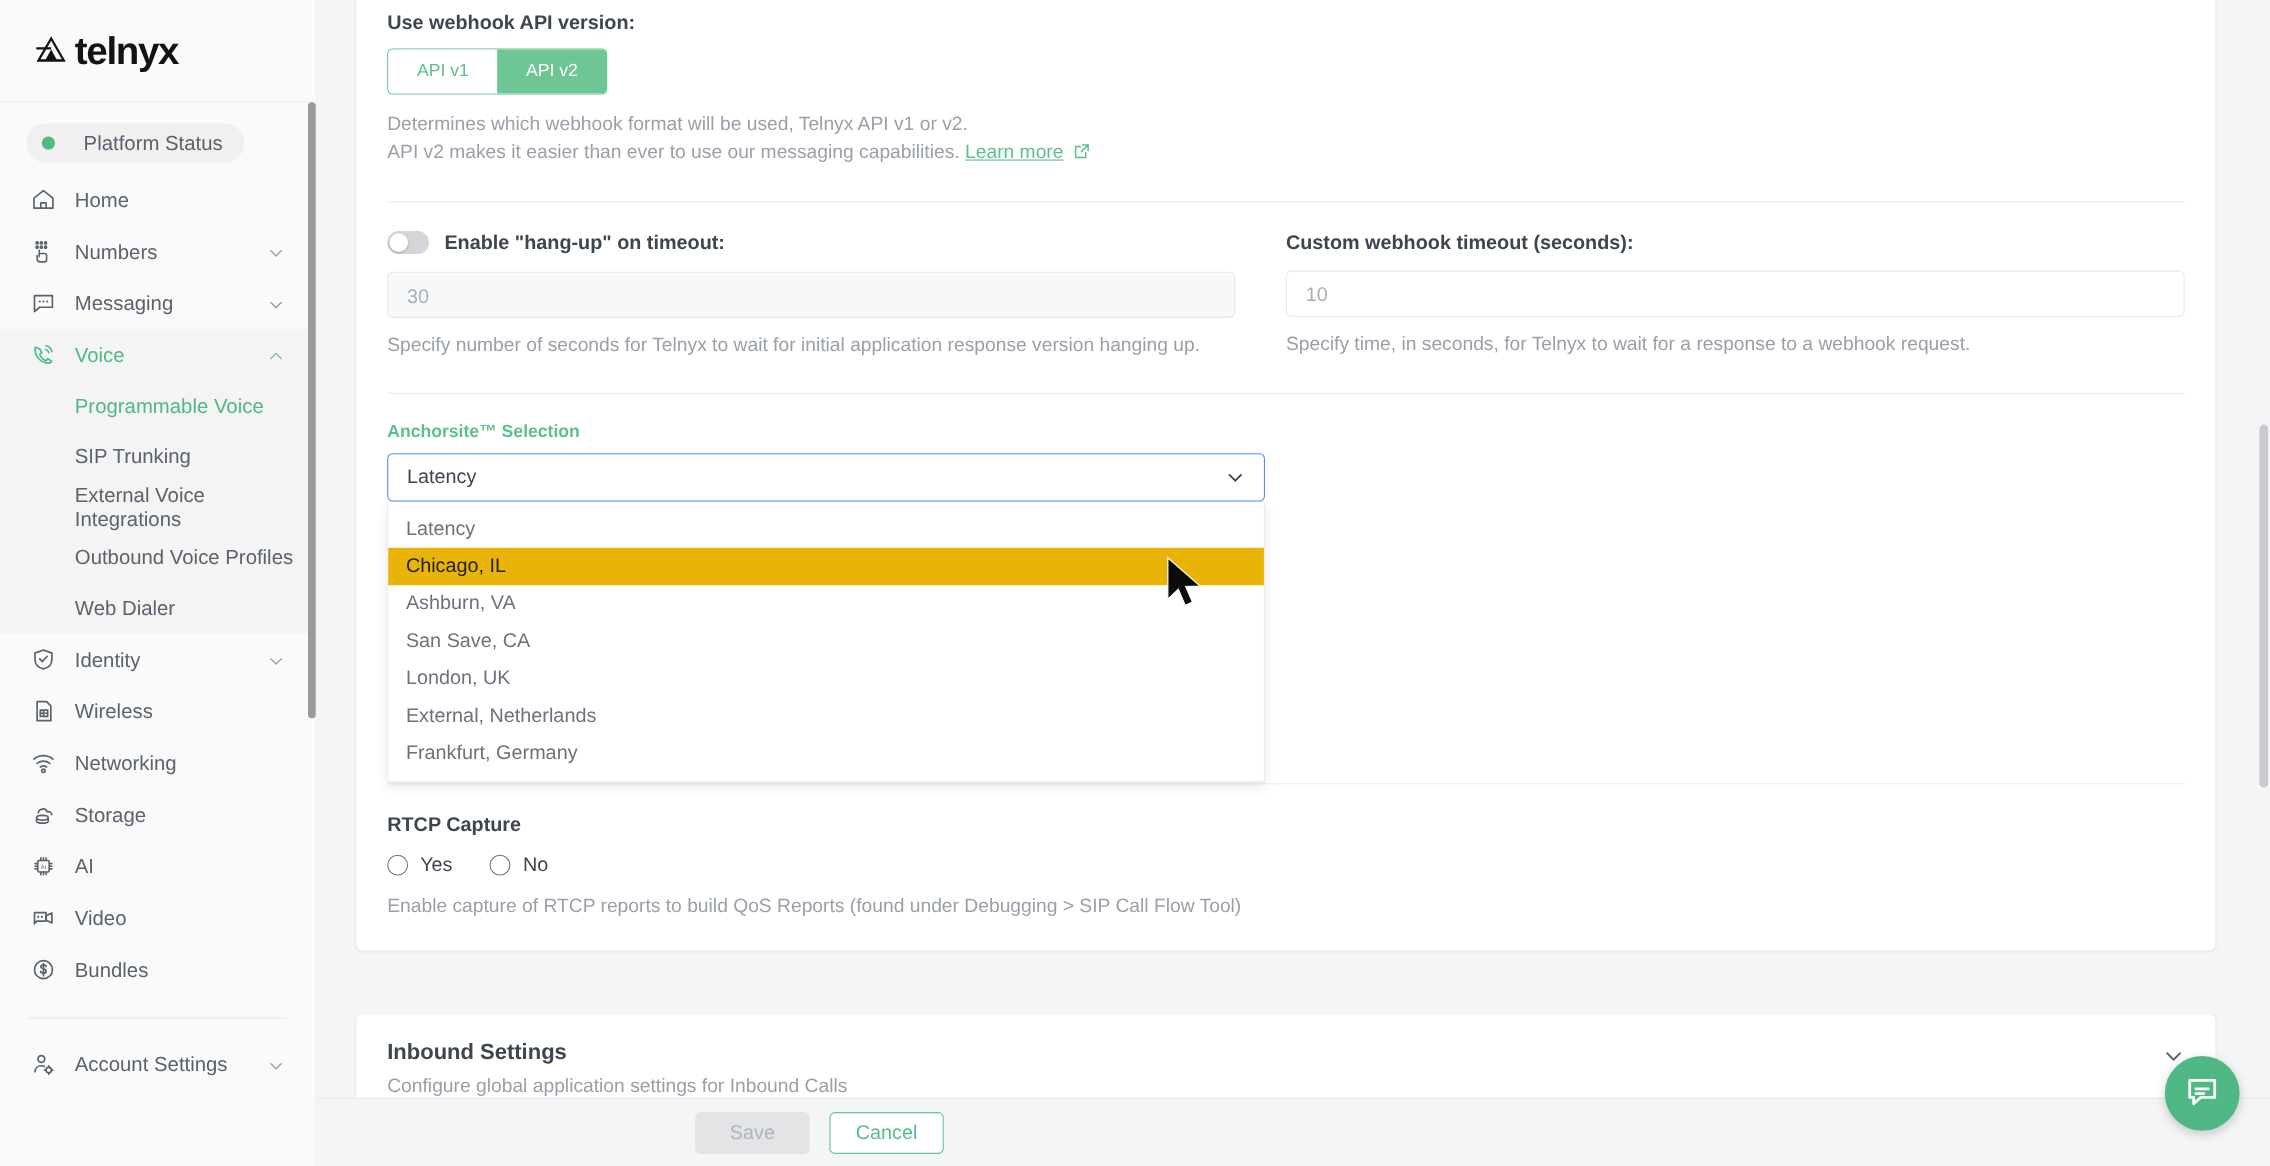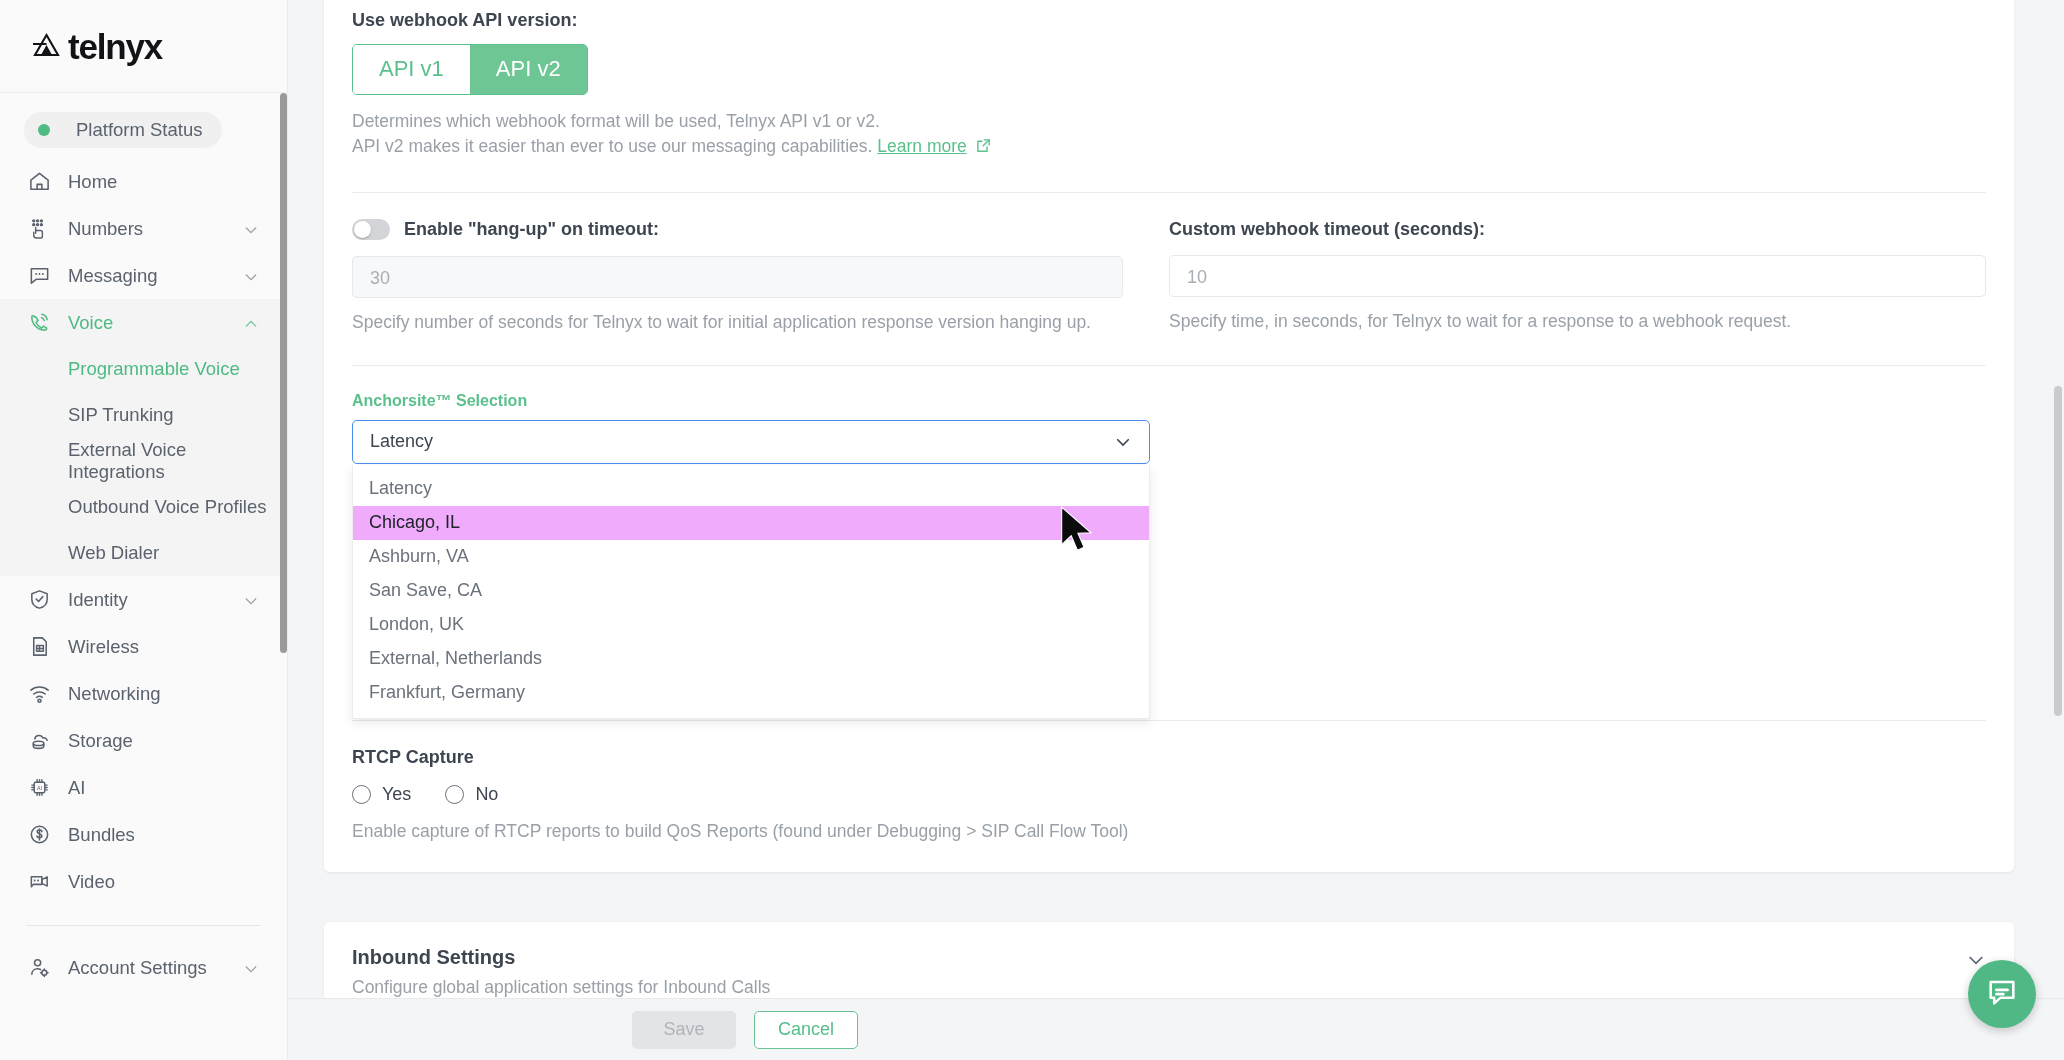--- a/index.html
+++ b/index.html
@@ -87,21 +87,21 @@
     margin-bottom: 13px; display: block;
   }
   .help {
     font-size: 17.5px; color: #9aa0a8; line-height: 1.45;
   }
   .help a { color: #5cc08c; text-decoration: underline; }
 
   
   .seg { display: inline-flex; border-radius: 5px; overflow: hidden; border: 1px solid #5cc08c; }
   .seg .opt {
-    font-size: 22px; padding: 9px 26px; cursor: pointer; line-height: 1.4;
+    font-size: 16px; padding: 9px 26px; cursor: pointer; line-height: 1.4;
     background: #fff; color: #5cc08c;
   }
   .seg .opt.on { background: #6ec694; color: #ffffff; }
 
   .row2 { display: flex; gap: 0; }
   .col { width: 50%; padding-right: 46px; }
   .col.right { padding-right: 0; padding-left: 0; }
 
   .switch-row { display: flex; align-items: center; gap: 14px; margin-bottom: 16px; }
   .switch {
@@ -139,21 +139,21 @@
   .dropdown {
     position: absolute; left: 0; top: 45px; width: 100%;
     background: #ffffff; border: 1px solid #ececec; border-top: none;
     box-shadow: 0 4px 10px rgba(0,0,0,.09);
     padding: 7px 0 8px 0; z-index: 40;
   }
   .dd-item {
     height: 34px; display: flex; align-items: center;
     padding: 0 16px; font-size: 18px; color: #6b727b; cursor: pointer;
   }
-  .dd-item.hover { background: #f0abfc; color: #20242a; }
+  .dd-item.hover { background: #eab308; color: #20242a; }
 
   .radio-row { display: flex; align-items: center; gap: 34px; margin: 16px 0 14px 0; }
   .radio { display: flex; align-items: center; gap: 11px; cursor: pointer; }
   .radio .circle {
     width: 19px; height: 19px; border-radius: 50%;
     border: 1.6px solid #6b727b; flex: none;
   }
   .radio .rlbl { font-size: 18px; color: #3d4550; }
 
   .sect-title { font-size: 20px; font-weight: 700; color: #3d4550; }
@@ -361,38 +361,38 @@
             <rect x="6.5" y="6.5" width="11" height="11" rx="1.5"></rect>
             <path d="M9.5 4 v2.5 M12 4 v2.5 M14.5 4 v2.5 M9.5 17.5 v2.5 M12 17.5 v2.5 M14.5 17.5 v2.5 M4 9.5 h2.5 M4 12 h2.5 M4 14.5 h2.5 M17.5 9.5 H20 M17.5 12 H20 M17.5 14.5 H20" stroke-linecap="round"></path>
             <text x="12" y="14.2" font-size="5.4" fill="#5a626d" stroke="none" text-anchor="middle" font-family="Liberation Sans, sans-serif">AI</text>
           </svg>
         </span>
         <span class="lbl">AI</span>
       </div>
 
       <div class="nav-item">
         <span class="ico">
-          <svg width="23" height="23" viewBox="0 0 24 24" fill="none" stroke="#5a626d" stroke-width="1.6" stroke-linecap="round">
-            <circle cx="12" cy="12" r="8.5"></circle>
-              <path d="M14.5 9 c0-1-1.2-1.6-2.5-1.6 -1.4 0-2.5.7-2.5 1.8 0 2.6 5 1.4 5 4.2 0 1.2-1.2 1.9-2.5 1.9 -1.4 0-2.6-.7-2.6-1.8 M12 6.3 v11.4"></path>
-          </svg>
-        </span>
-        <span class="lbl">Bundles</span>
-      </div>
-
-      <div class="nav-item">
-        <span class="ico">
           <svg width="23" height="23" viewBox="0 0 24 24" fill="none" stroke="#5a626d" stroke-width="1.6" stroke-linejoin="round">
             <path d="M3.5 7 h11 v8 h-9 l-2 2.5 z"></path>
               <path d="M14.5 10 L20 7.2 v9.6 L14.5 14 Z"></path>
             <circle cx="7" cy="11" r="1" fill="#5a626d" stroke="none"></circle>
               <circle cx="10.5" cy="11" r="1" fill="#5a626d" stroke="none"></circle>
           </svg>
         </span>
         <span class="lbl">Video</span>
+      </div>
+
+      <div class="nav-item">
+        <span class="ico">
+          <svg width="23" height="23" viewBox="0 0 24 24" fill="none" stroke="#5a626d" stroke-width="1.6" stroke-linecap="round">
+            <circle cx="12" cy="12" r="8.5"></circle>
+              <path d="M14.5 9 c0-1-1.2-1.6-2.5-1.6 -1.4 0-2.5.7-2.5 1.8 0 2.6 5 1.4 5 4.2 0 1.2-1.2 1.9-2.5 1.9 -1.4 0-2.6-.7-2.6-1.8 M12 6.3 v11.4"></path>
+          </svg>
+        </span>
+        <span class="lbl">Bundles</span>
       </div>
 
       <div class="nav-divider"></div>
 
 
       <div class="nav-item">
         <span class="ico">
           <svg width="23" height="23" viewBox="0 0 24 24" fill="none" stroke="#5a626d" stroke-width="1.6" stroke-linecap="round">
             <circle cx="10" cy="7" r="3.2"></circle>
               <path d="M4 19 c0-3.4 2.7-5.6 6-5.6 1.1 0 2.1.2 3 .7"></path>

